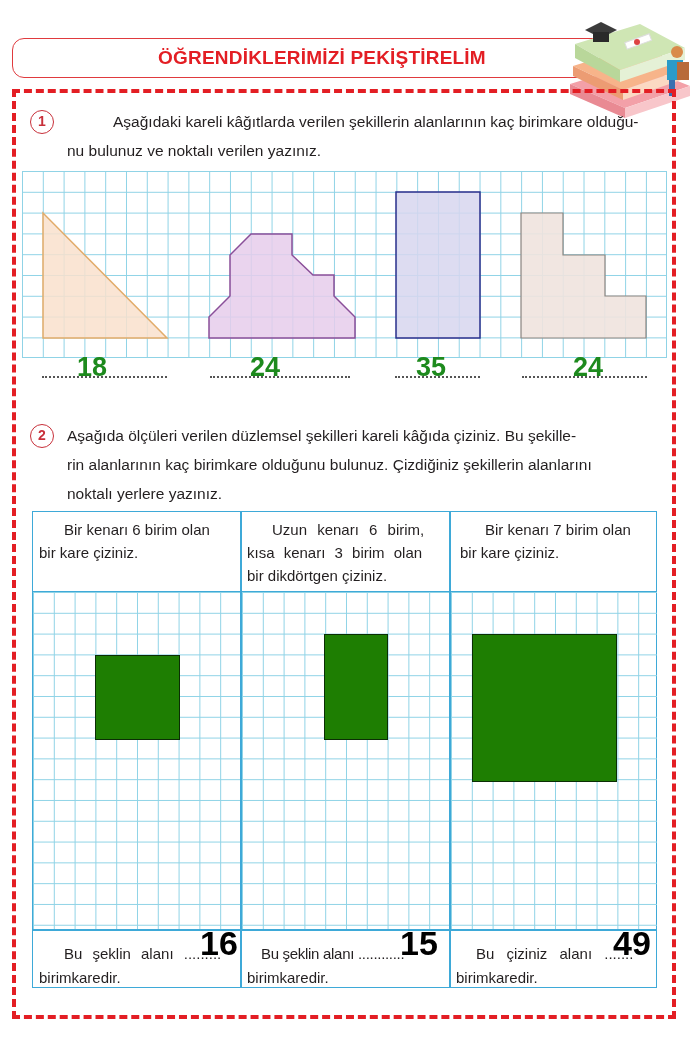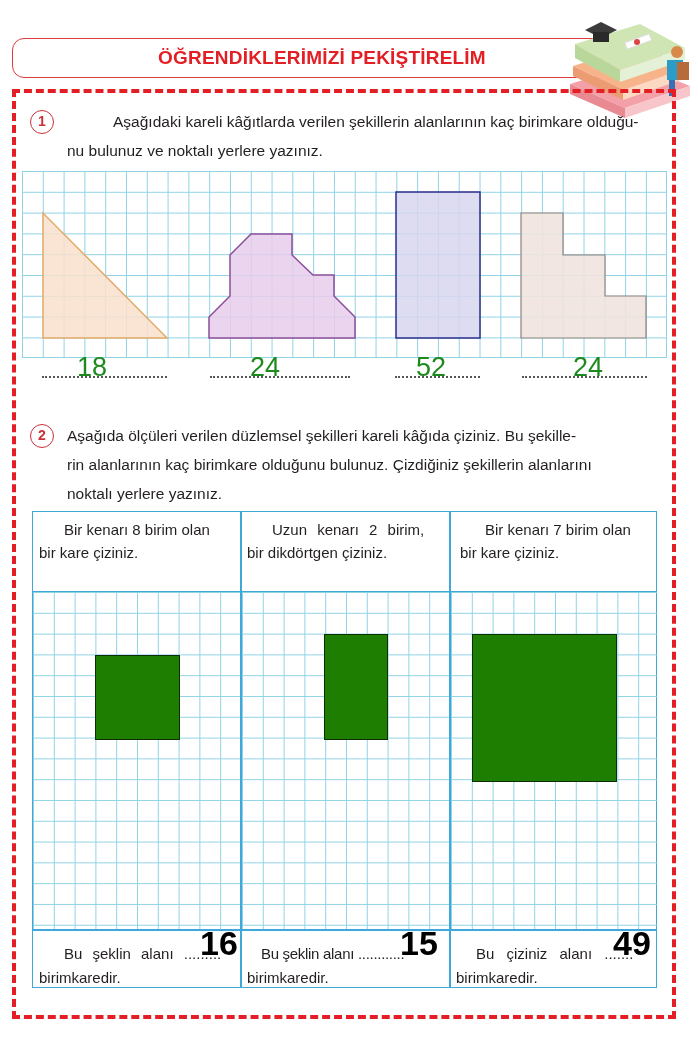--- a/index.html
+++ b/index.html
@@ -7,21 +7,21 @@
   .abs{position:absolute;}
   .title-box{left:12px;top:38px;width:650px;height:40px;border:1.5px solid #e03a3e;border-radius:12px;box-sizing:border-box;background:#fff;}
   .title-text{left:12px;top:38px;width:620px;height:53px;line-height:40px;text-align:center;color:#e31e24;font-weight:bold;font-size:19px;letter-spacing:0.2px;}
   .dash-frame{left:12px;top:89px;width:664px;height:930px;border:4px dashed #e31e24;box-sizing:border-box;}
   .badge{width:24px;height:24px;border:1.5px solid #c8303a;border-radius:50%;box-sizing:border-box;text-align:center;line-height:21px;font-size:14px;font-weight:bold;color:#c8303a;background:#fff;}
   .qtext{font-size:15.5px;line-height:29px;color:#231f20;}
   .grid1{left:22px;top:171px;width:645px;height:187px;
     background-image:linear-gradient(to right,#8fd3e6 1px,transparent 1px),linear-gradient(to bottom,#8fd3e6 1px,transparent 1px);
     background-size:20.8px 20.8px;border-right:1px solid #8fd3e6;border-bottom:1px solid #8fd3e6;box-sizing:border-box;}
   .dotline{border-bottom:2px dotted #555;height:0;}
-  .ans{color:#1d8a1d;font-size:27px;font-weight:normal;}
+  .ans{color:#1d8a1d;font-size:27px;font-weight:bold;}
   .table{left:32px;top:511px;width:625px;height:477px;border:1.5px solid #3ea9d8;box-sizing:border-box;}
   .cell-h{position:absolute;top:0;height:80px;font-size:15px;line-height:23px;padding:6px 6px 0 6px;box-sizing:border-box;text-align:justify;}
   .vdiv{position:absolute;top:0;bottom:0;width:1.5px;background:#3ea9d8;}
   .hdiv{position:absolute;left:0;right:0;height:1.5px;background:#3ea9d8;}
   .grid2{position:absolute;top:80px;height:337px;
     background-image:linear-gradient(to right,#8fd3e6 1px,transparent 1px),linear-gradient(to bottom,#8fd3e6 1px,transparent 1px);
     background-size:20.8px 20.8px;background-position:0 0;}
   .green-shape{position:absolute;background:#1e7e02;border:1.5px solid #0b2e05;box-sizing:border-box;}
   .cell-f{position:absolute;top:418px;height:59px;font-size:15px;line-height:24px;padding:12px 6px 0 6px;box-sizing:border-box;}
   .ans2{position:absolute;color:#000000;font-size:34px;font-weight:bold;}
@@ -51,53 +51,54 @@
     <rect x="102" y="56" width="16" height="20" fill="#2b9bc8"></rect>
     <rect x="112" y="58" width="12" height="18" fill="#b86b3a"></rect>
     <rect x="104" y="76" width="6" height="16" fill="#3a6fb0"></rect>
   </svg>
 </div>
 
 <div class="abs dash-frame"></div>
 
 <div class="abs badge" style="left:30px;top:110px;">1</div>
 <div class="abs qtext" style="left:67px;top:107px;width:600px;white-space:nowrap;margin-left:46px;">Aşağıdaki kareli kâğıtlarda verilen şekillerin alanlarının kaç birimkare olduğu-</div>
-<div class="abs qtext" style="left:67px;top:136px;white-space:nowrap;">nu bulunuz ve noktalı yerlere yazınız.</div>
+<div class="abs qtext" style="left:67px;top:136px;white-space:nowrap;">nu bulunuz ve noktalı verilen yazınız.</div>
 
 <div class="abs grid1"></div>
 
 <svg class="abs" style="left:0;top:0;" width="698" height="400">
   <polygon points="43,213 43,338 167,338" fill="#f9e0cc" fill-opacity="0.85" stroke="#e2ac6a" stroke-width="1.5"></polygon>
   <polygon points="209,338 209,317 230,296 230,255 251,234 292,234 292,255 313,275 334,275 334,296 355,317 355,338" fill="#e6cdeb" fill-opacity="0.85" stroke="#8a4f99" stroke-width="1.5"></polygon>
   <rect x="396" y="192" width="84" height="146" fill="#d7d6ee" fill-opacity="0.85" stroke="#2a2f8c" stroke-width="1.5"></rect>
   <polygon points="521,213 563,213 563,255 605,255 605,296 646,296 646,338 521,338" fill="#efe3de" fill-opacity="0.9" stroke="#8e8580" stroke-width="1.2"></polygon>
 </svg>
 
 <div class="abs dotline" style="left:42px;top:376px;width:125px;"></div>
 <div class="abs ans" style="left:77px;top:352px;">18</div>
 <div class="abs dotline" style="left:210px;top:376px;width:140px;"></div>
 <div class="abs ans" style="left:250px;top:352px;">24</div>
 <div class="abs dotline" style="left:395px;top:376px;width:85px;"></div>
-<div class="abs ans" style="left:416px;top:352px;">52</div>
+<div class="abs ans" style="left:416px;top:352px;">35</div>
 <div class="abs dotline" style="left:522px;top:376px;width:125px;"></div>
 <div class="abs ans" style="left:573px;top:352px;">24</div>
 
 <div class="abs badge" style="left:30px;top:424px;">2</div>
 <div class="abs qtext" style="left:67px;top:421px;white-space:nowrap;">Aşağıda ölçüleri verilen düzlemsel şekilleri kareli kâğıda çiziniz. Bu şekille-</div>
 <div class="abs qtext" style="left:67px;top:450px;white-space:nowrap;">rin alanlarının kaç birimkare olduğunu bulunuz. Çizdiğiniz şekillerin alanlarını</div>
 <div class="abs qtext" style="left:67px;top:479px;white-space:nowrap;">noktalı yerlere yazınız.</div>
 
 <div class="abs table">
 
   <div class="cell-h" style="left:0;width:208px;">
-    <div style="text-indent:25px;">Bir kenarı 8 birim olan</div>
+    <div style="text-indent:25px;">Bir kenarı 6 birim olan</div>
     <div>bir kare çiziniz.</div>
   </div>
   <div class="cell-h" style="left:208px;width:209px;">
-    <div style="text-indent:25px;word-spacing:6px;">Uzun kenarı 2 birim,</div>
+    <div style="text-indent:25px;word-spacing:6px;">Uzun kenarı 6 birim,</div>
+    <div style="word-spacing:5px;">kısa kenarı 3 birim olan</div>
     <div>bir dikdörtgen çiziniz.</div>
   </div>
   <div class="cell-h" style="left:421px;width:233px;">
     <div style="text-indent:25px;">Bir kenarı 7 birim olan</div>
     <div>bir kare çiziniz.</div>
   </div>
 
   <div class="hdiv" style="top:79px;"></div>
   <div class="hdiv" style="top:417px;"></div>
 

